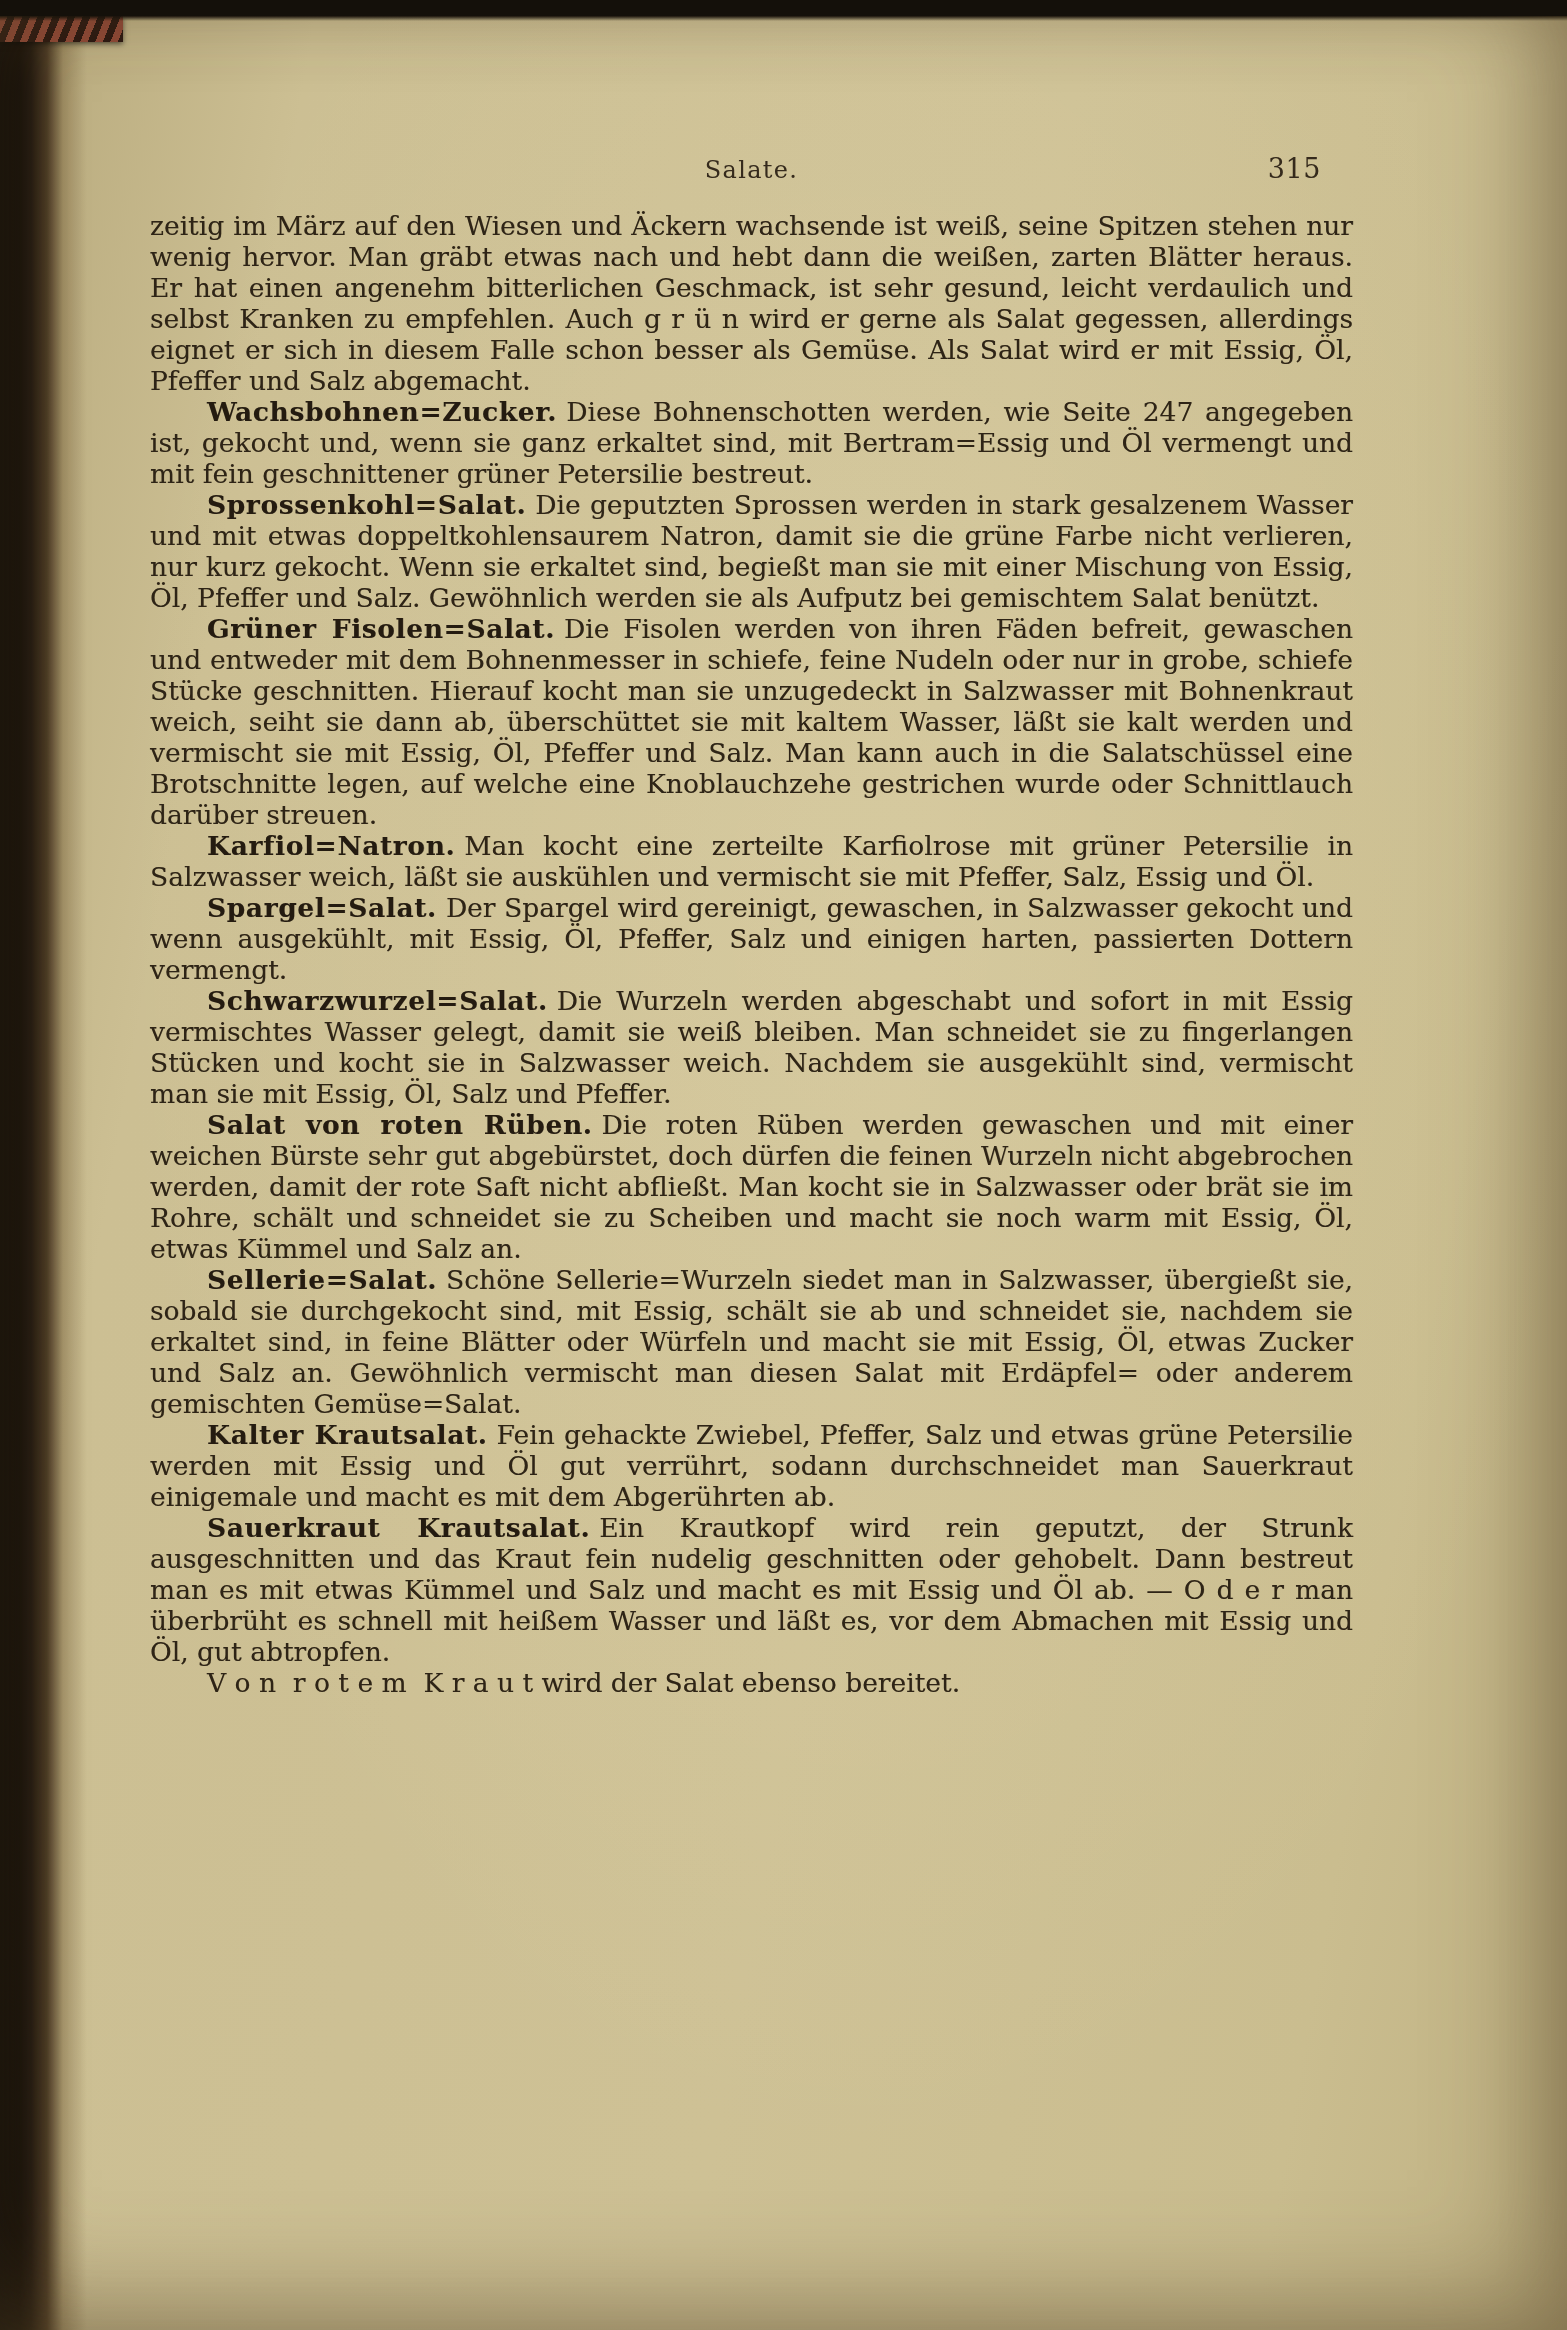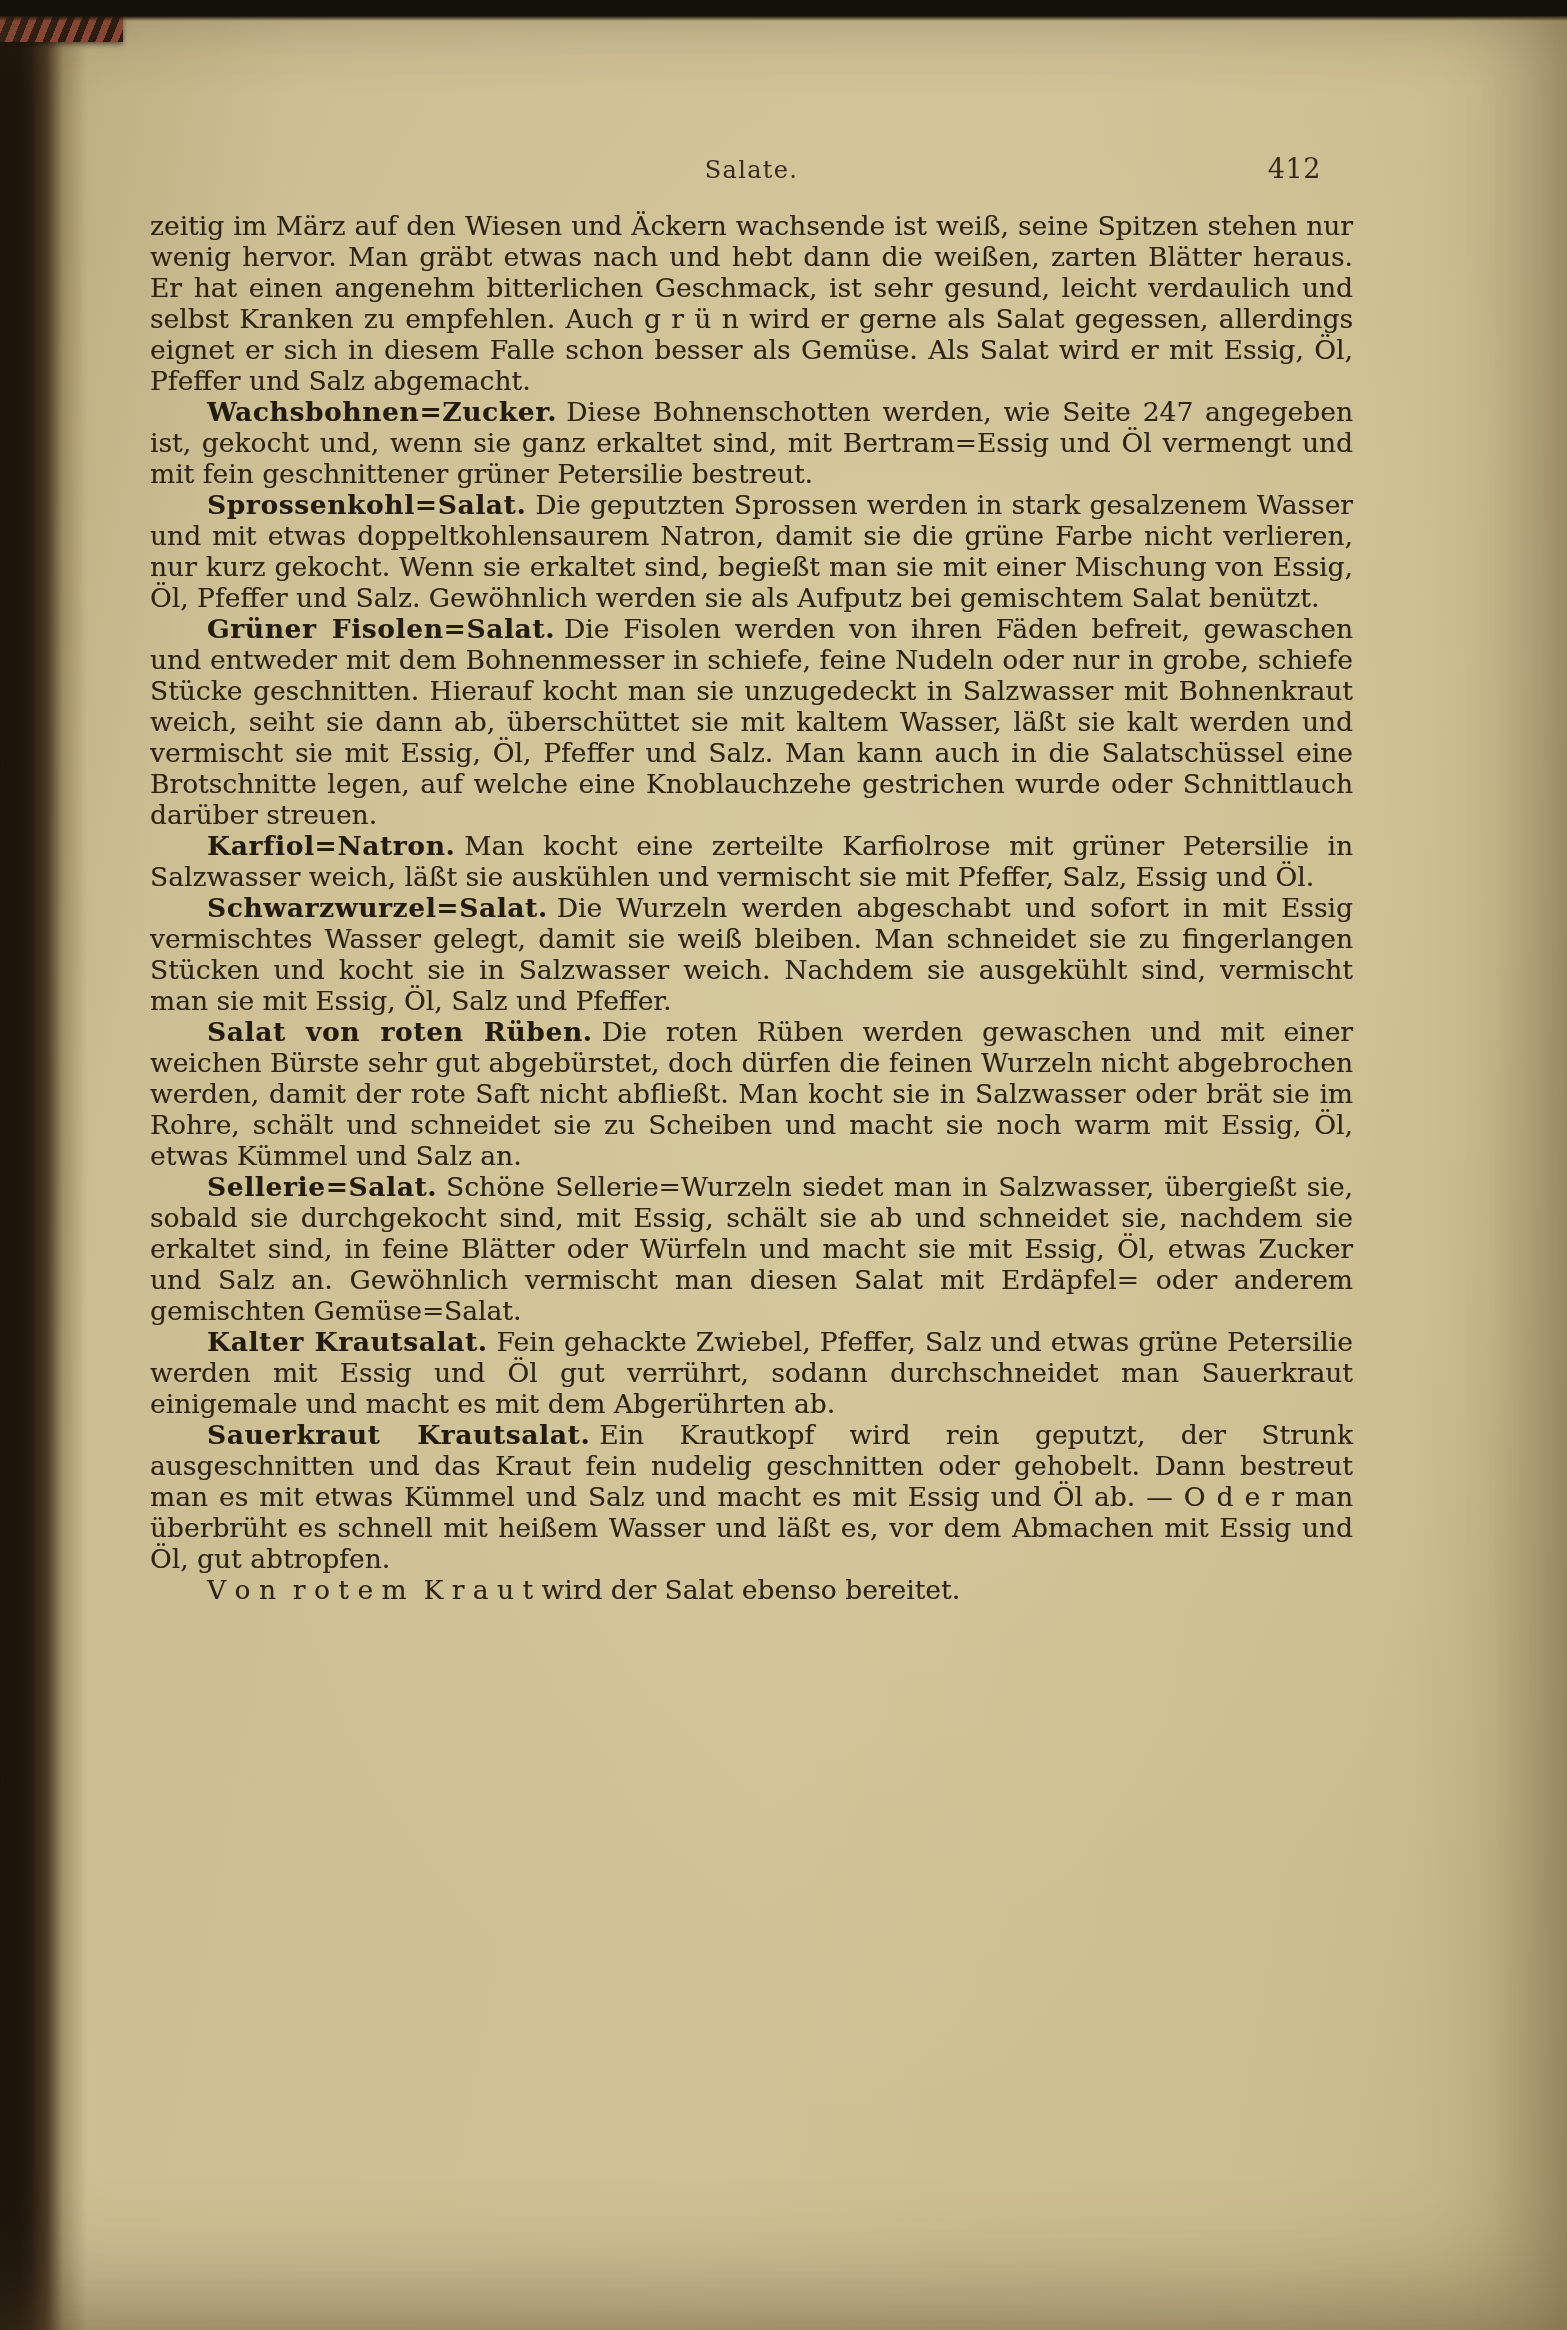--- a/index.html
+++ b/index.html
@@ -70,34 +70,35 @@
 <body>
 
 <div class="page">
 
   <div class="binding"></div>
   <div class="headband"></div>
   <div class="top-edge"></div>
 
   <div class="header-row">
     <div class="running-header">Salate.</div>
-    <div class="page-number">412</div>
+    <div class="page-number">315</div>
   </div>
 
   <div class="text-block">
   <p><span>zeitig im März auf den Wiesen und Äckern wachsende ist weiß, seine Spitzen stehen nur wenig hervor. Man gräbt etwas nach und hebt dann die weißen, zarten Blätter heraus. Er hat einen angenehm bitterlichen Geschmack, ist sehr gesund, leicht verdaulich und selbst Kranken zu empfehlen. Auch g r ü n wird er gerne als Salat gegessen, allerdings eignet er sich in diesem Falle schon besser als Gemüse. Als Salat wird er mit Essig, Öl, Pfeffer und Salz abgemacht.</span></p>
 
   <p class="indent"><b class="recipe-heading">Wachsbohnen=Zucker.</b><span>Diese Bohnenschotten werden, wie Seite 247 angegeben ist, gekocht und, wenn sie ganz erkaltet sind, mit Bertram=Essig und Öl vermengt und mit fein geschnittener grüner Petersilie bestreut.</span></p>
 
   <p class="indent"><b class="recipe-heading">Sprossenkohl=Salat.</b><span>Die geputzten Sprossen werden in stark gesalzenem Wasser und mit etwas doppeltkohlensaurem Natron, damit sie die grüne Farbe nicht verlieren, nur kurz gekocht. Wenn sie erkaltet sind, begießt man sie mit einer Mischung von Essig, Öl, Pfeffer und Salz. Gewöhnlich werden sie als Aufputz bei gemischtem Salat benützt.</span></p>
 
   <p class="indent"><b class="recipe-heading">Grüner Fisolen=Salat.</b><span>Die Fisolen werden von ihren Fäden befreit, gewaschen und entweder mit dem Bohnenmesser in schiefe, feine Nudeln oder nur in grobe, schiefe Stücke geschnitten. Hierauf kocht man sie unzugedeckt in Salzwasser mit Bohnenkraut weich, seiht sie dann ab, überschüttet sie mit kaltem Wasser, läßt sie kalt werden und vermischt sie mit Essig, Öl, Pfeffer und Salz. Man kann auch in die Salatschüssel eine Brotschnitte legen, auf welche eine Knoblauchzehe gestrichen wurde oder Schnittlauch darüber streuen.</span></p>
 
   <p class="indent"><b class="recipe-heading">Karfiol=Natron.</b><span>Man kocht eine zerteilte Karfiolrose mit grüner Petersilie in Salzwasser weich, läßt sie auskühlen und vermischt sie mit Pfeffer, Salz, Essig und Öl.</span></p>
 
+  <p class="indent"><b class="recipe-heading">Spargel=Salat.</b><span>Der Spargel wird gereinigt, gewaschen, in Salzwasser gekocht und wenn ausgekühlt, mit Essig, Öl, Pfeffer, Salz und einigen harten, passierten Dottern vermengt.</span></p>
 
   <p class="indent"><b class="recipe-heading">Schwarzwurzel=Salat.</b><span>Die Wurzeln werden abgeschabt und sofort in mit Essig vermischtes Wasser gelegt, damit sie weiß bleiben. Man schneidet sie zu fingerlangen Stücken und kocht sie in Salzwasser weich. Nachdem sie ausgekühlt sind, vermischt man sie mit Essig, Öl, Salz und Pfeffer.</span></p>
 
   <p class="indent"><b class="recipe-heading">Salat von roten Rüben.</b><span>Die roten Rüben werden gewaschen und mit einer weichen Bürste sehr gut abgebürstet, doch dürfen die feinen Wurzeln nicht abgebrochen werden, damit der rote Saft nicht abfließt. Man kocht sie in Salzwasser oder brät sie im Rohre, schält und schneidet sie zu Scheiben und macht sie noch warm mit Essig, Öl, etwas Kümmel und Salz an.</span></p>
 
   <p class="indent"><b class="recipe-heading">Sellerie=Salat.</b><span>Schöne Sellerie=Wurzeln siedet man in Salzwasser, übergießt sie, sobald sie durchgekocht sind, mit Essig, schält sie ab und schneidet sie, nachdem sie erkaltet sind, in feine Blätter oder Würfeln und macht sie mit Essig, Öl, etwas Zucker und Salz an. Gewöhnlich vermischt man diesen Salat mit Erdäpfel= oder anderem gemischten Gemüse=Salat.</span></p>
 
   <p class="indent"><b class="recipe-heading">Kalter Krautsalat.</b><span>Fein gehackte Zwiebel, Pfeffer, Salz und etwas grüne Petersilie werden mit Essig und Öl gut verrührt, sodann durchschneidet man Sauerkraut einigemale und macht es mit dem Abgerührten ab.</span></p>
 
   <p class="indent"><b class="recipe-heading">Sauerkraut Krautsalat.</b><span>Ein Krautkopf wird rein geputzt, der Strunk ausgeschnitten und das Kraut fein nudelig geschnitten oder gehobelt. Dann bestreut man es mit etwas Kümmel und Salz und macht es mit Essig und Öl ab. — O d e r man überbrüht es schnell mit heißem Wasser und läßt es, vor dem Abmachen mit Essig und Öl, gut abtropfen.</span></p>

